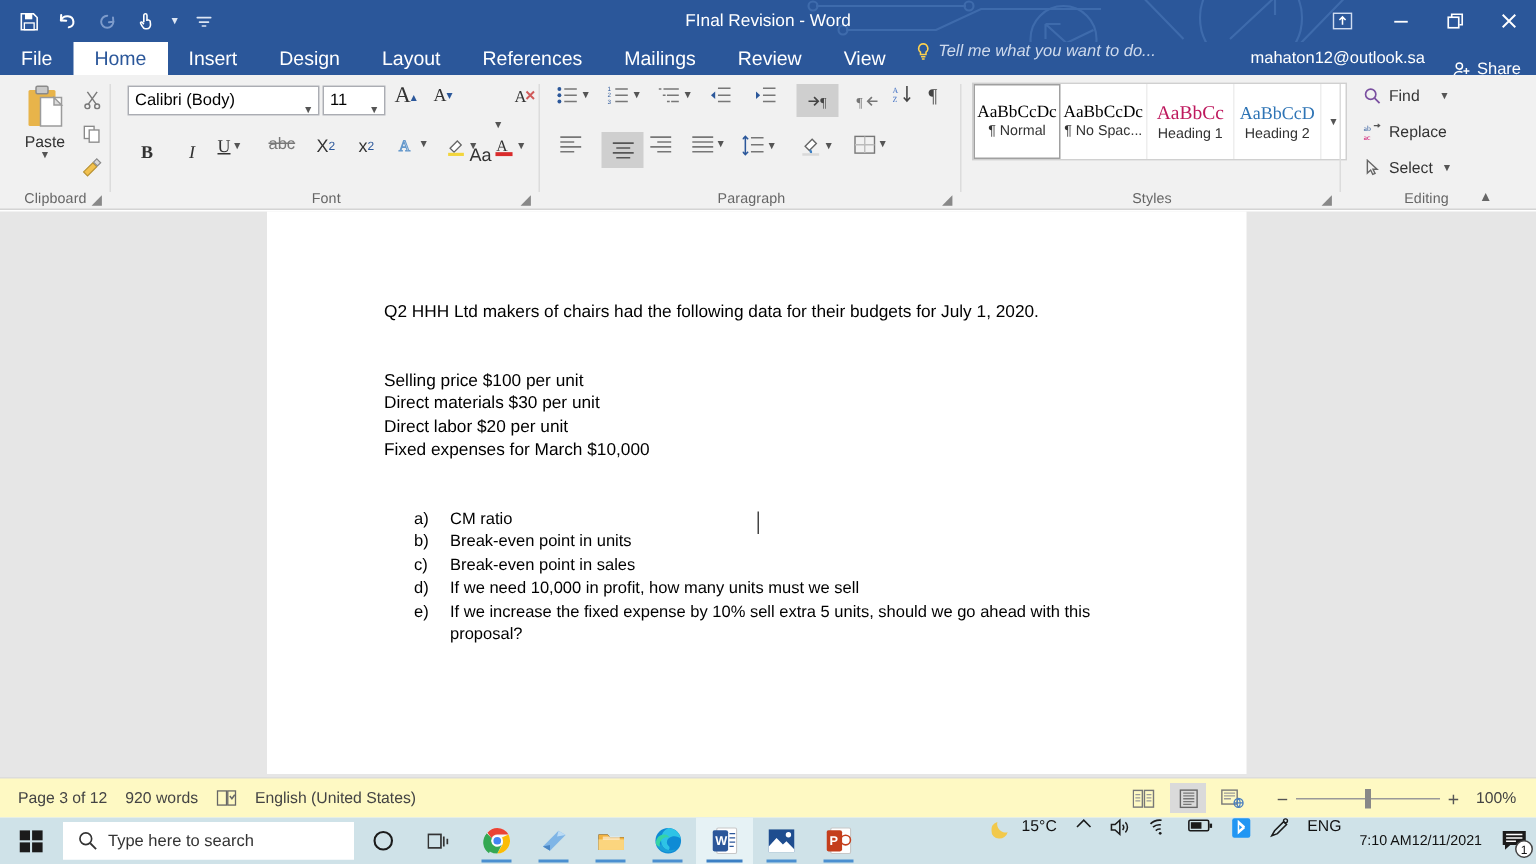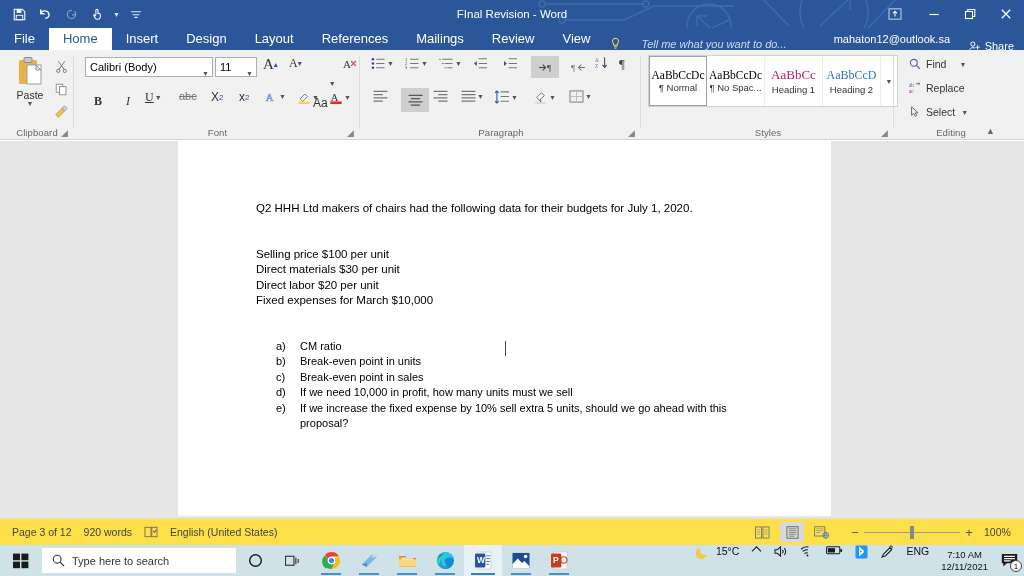--- a/index.html
+++ b/index.html
@@ -36,21 +36,21 @@
   .tabbar {
     position: absolute; top: 28px; left: 0; width: 1024px; height: 22px;
     background: #2b579a; display: flex; align-items: stretch;
   }
   .tab {
     padding: 0 14px; height: 22px; line-height: 22px; font-size: 13px;
     color: #ffffff; white-space: nowrap;
   }
   .tab.active { background: #ffffff; color: #2b579a; }
   .tellme {
-    display: flex; align-items: flex-end; gap: 20px; margin-left: 6px;
+    display: flex; align-items: flex-start; gap: 4px; margin-left: 6px;
     color: #cdd9ec; font-size: 11px; font-style: italic; white-space: nowrap;
   }
   .acct {
     position: absolute; right: 74px; top: 0; height: 22px; line-height: 22px;
     color: #ffffff; font-size: 11px;
   }
   .share {
     position: absolute; right: 4px; top: 12px; height: 22px; display: flex;
     align-items: flex-start; gap: 4px; color: #fff; font-size: 11px; padding: 0 6px;
   }
@@ -136,21 +136,21 @@
   .li { display: flex; font-size: 11px; color: #000; line-height: 15.6px; }
   .li-mark { width: 24px; flex: 0 0 24px; }
   .li-txt { flex: 1; }
   .caret-cursor {
     position: absolute; left: 327px; top: 200px; width: 1px; height: 15px; background: #444;
   }
 
   
   .statusbar {
     position: absolute; top: 518px; left: 0; width: 1024px; height: 27px;
-    background: #fde047; border-top: 1px solid #dcdcdc;
+    background: #fef9c3; border-top: 1px solid #dcdcdc;
     display: flex; align-items: center;
   }
   .sb-item { font-size: 10.5px; color: #444; margin-left: 12px; white-space: nowrap; display:flex; align-items:center; gap:4px;}
   .sb-right { position: absolute; right: 8px; display: flex; align-items: center; gap: 6px; }
   .viewbtn { width: 24px; height: 20px; display: flex; align-items: center; justify-content: center; }
   .viewbtn.active { background: #dadada; }
   .zoomslider { display: flex; align-items: center; gap: 0; margin-left: 6px; }
   .zs-track { width: 96px; height: 1px; background: #999; position: relative; }
   .zs-thumb { position: absolute; left: 46px; top: -6px; width: 4px; height: 13px; background: #888; }
   .zs-sign { width: 18px; text-align: center; font-size: 13px; color: #555; }
@@ -167,21 +167,21 @@
     gap: 7px; padding-left: 9px; font-size: 11px; color: #333; border: 1px solid #fff;
   }
   .tb-icon { width: 38px; height: 31px; display: flex; align-items: center; justify-content: center; position: relative; }
   .tb-icon.running::after {
     content: ""; position: absolute; bottom: 1px; left: 9px; width: 20px; height: 2px; background: #4a8fd0;
   }
   .tb-icon.active { background: #e6f2f5; }
   .tb-icon.active::after { background: #3b7fc4; width: 24px; left: 7px; }
   .tray { position: absolute; right: 0; height: 31px; display: flex; align-items: center; gap: 0; }
   .tray-item { height: 31px; display: flex; align-items: flex-start; justify-content: center; padding: 0 6px; font-size: 10.5px; color: #111; }
-  .clock { display: flex; flex-direction: column; align-items: center; justify-content: center; font-size: 9.5px; color: #111; line-height: 12px; padding: 0 6px; }
+  .clock { display: flex; flex-direction: row; align-items: center; justify-content: center; font-size: 9.5px; color: #111; line-height: 12px; padding: 0 6px; }
   .notif { width: 30px; height: 31px; display: flex; align-items: center; justify-content: center; position: relative; }
   .notif-badge {
     position: absolute; right: 2px; bottom: 4px; width: 12px; height: 12px; border-radius: 50%;
     background: #fff; border: 1px solid #444; color: #111; font-size: 8px;
     display: flex; align-items: center; justify-content: center;
   }
 </style>
 </head>
 <body>
 

